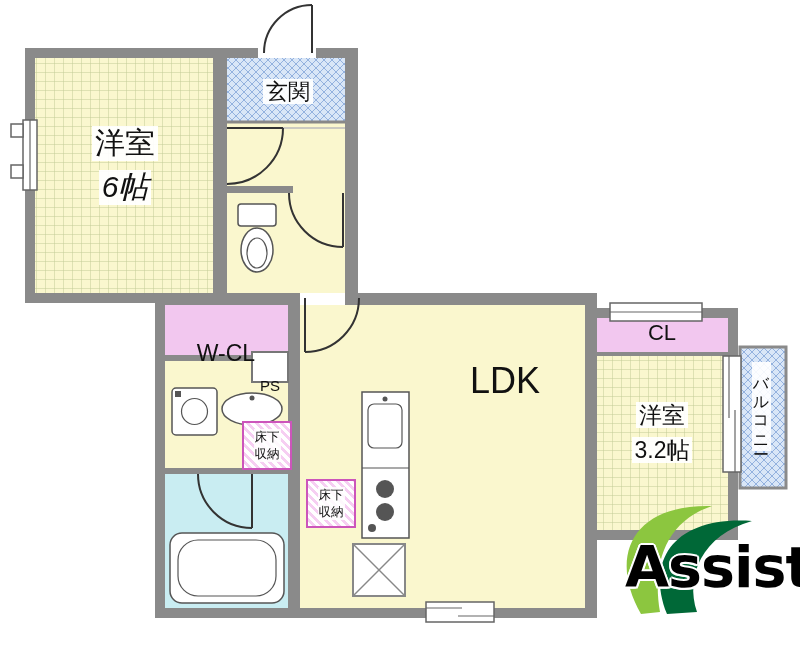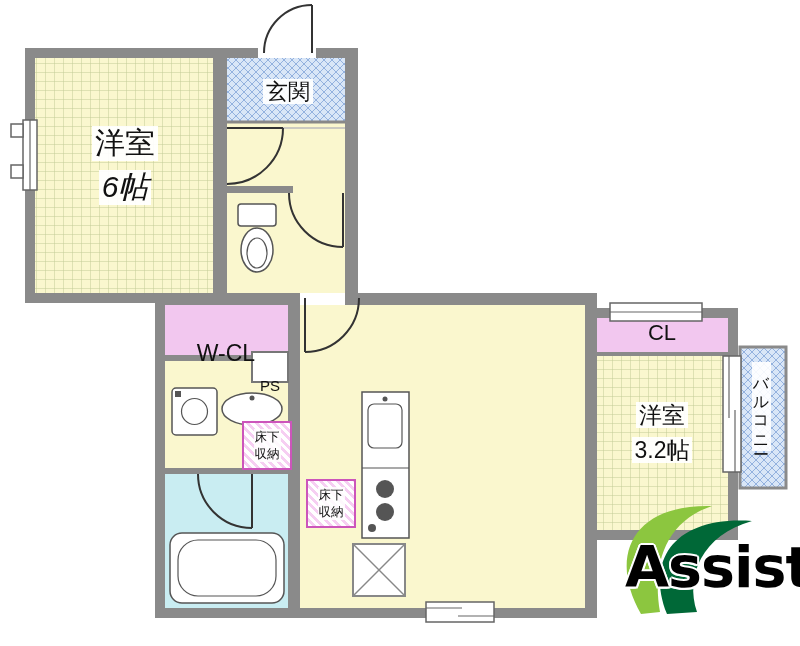--- a/index.html
+++ b/index.html
@@ -204,20 +204,23 @@
 
 <div class="storage-box" style="left:242px;top:421px;width:46px;height:45px;">
   <span>床下</span>
   <span>収納</span>
 </div>
 <div class="storage-box" style="left:306px;top:479px;width:46px;height:45px;">
   <span>床下</span>
   <span>収納</span>
 </div>
 
+<div class="lbl" style="left:440px;top:360px;width:130px;font-size:36px;">
+  <span class="lbl-plain">LDK</span>
+</div>
 
 <div class="lbl" style="left:634px;top:320px;width:56px;font-size:22px;">
   <span class="lbl-plain">CL</span>
 </div>
 
 <div class="lbl" style="left:612px;top:402px;width:100px;font-size:23px;">
   <span class="lbl-bg">洋室</span>
 </div>
 <div class="lbl" style="left:612px;top:437px;width:100px;font-size:23px;border-radius:7px;">
   <span class="lbl-bg">3.2帖</span>

